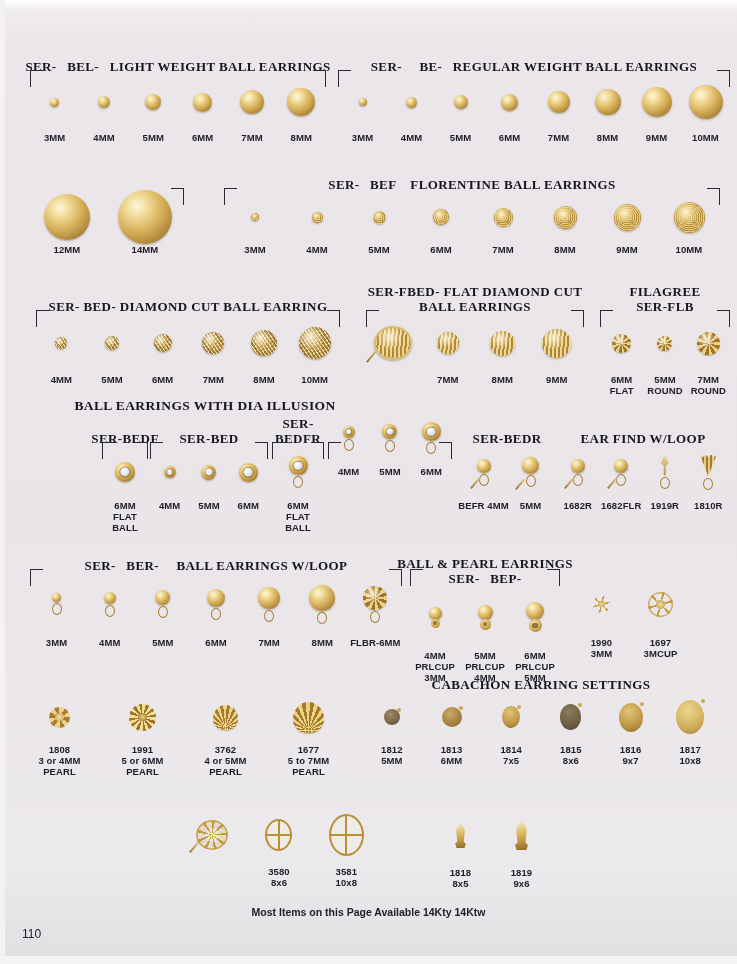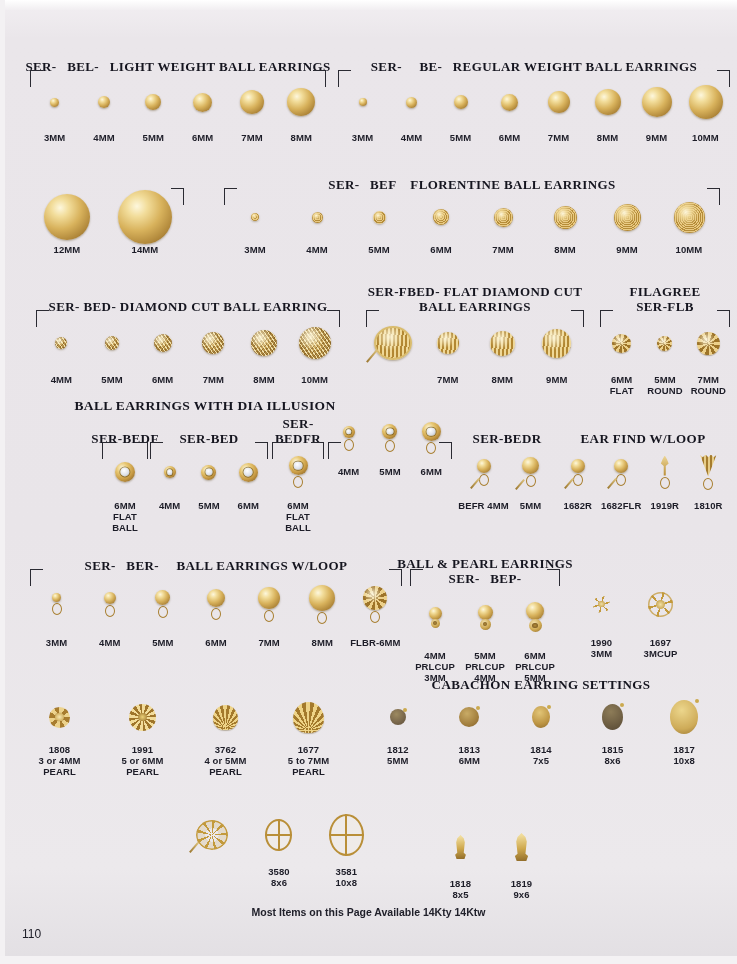--- a/index.html
+++ b/index.html
@@ -1033,20 +1033,31 @@
                 </div>
               </div>
               <div class="ilabel">
                 <div class="lline">1815</div>
                 <div class="lline">8x6</div>
               </div>
             </div>
             <div class="item">
               <div class="gslot" style="height: 50px;">
                 <div class="gwrap">
+                  <div class="g cab-oval-setting" style="width: 24px; height: 29px;"></div>
+                </div>
+              </div>
+              <div class="ilabel">
+                <div class="lline">1816</div>
+                <div class="lline">9x7</div>
+              </div>
+            </div>
+            <div class="item">
+              <div class="gslot" style="height: 50px;">
+                <div class="gwrap">
                   <div class="g cab-oval-light-setting" style="width: 28px; height: 34px;"></div>
                 </div>
               </div>
               <div class="ilabel">
                 <div class="lline">1817</div>
                 <div class="lline">10x8</div>
               </div>
             </div>
           </div>
         </div>
@@ -1081,21 +1092,21 @@
                   <div class="g cage-setting" style="width: 31px; height: 38px;"></div>
                 </div>
               </div>
               <div class="ilabel">
                 <div class="lline">3581</div>
                 <div class="lline">10x8</div>
               </div>
             </div>
           </div>
         </div>
-        <div class="group" style="left: 430px; width: 122px; top: 12px;">
+        <div class="group" style="left: 430px; width: 122px; top: 1px;">
           <div class="gtitle" style="height: 10px;"></div>
           <div class="items">
             <div class="item">
               <div class="gslot" style="height: 58px;">
                 <div class="gwrap">
                   <div class="g prong-basket-setting" style="width: 18px; height: 24px;"></div>
                 </div>
               </div>
               <div class="ilabel">
                 <div class="lline">1818</div>

